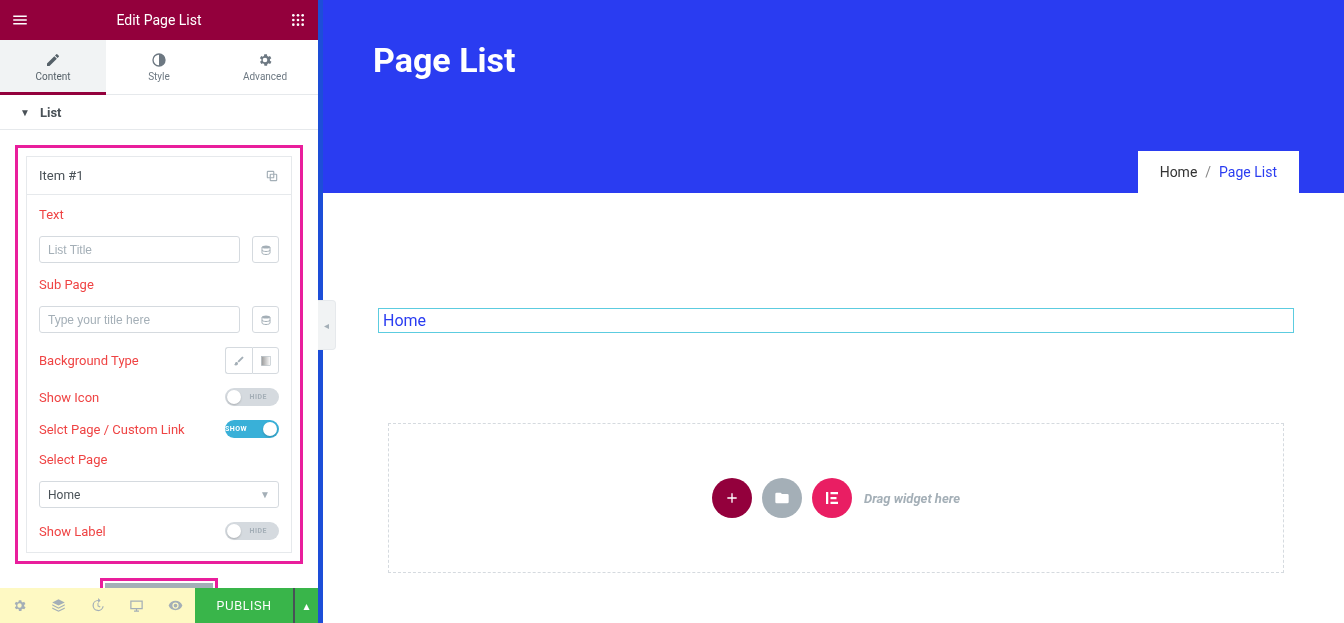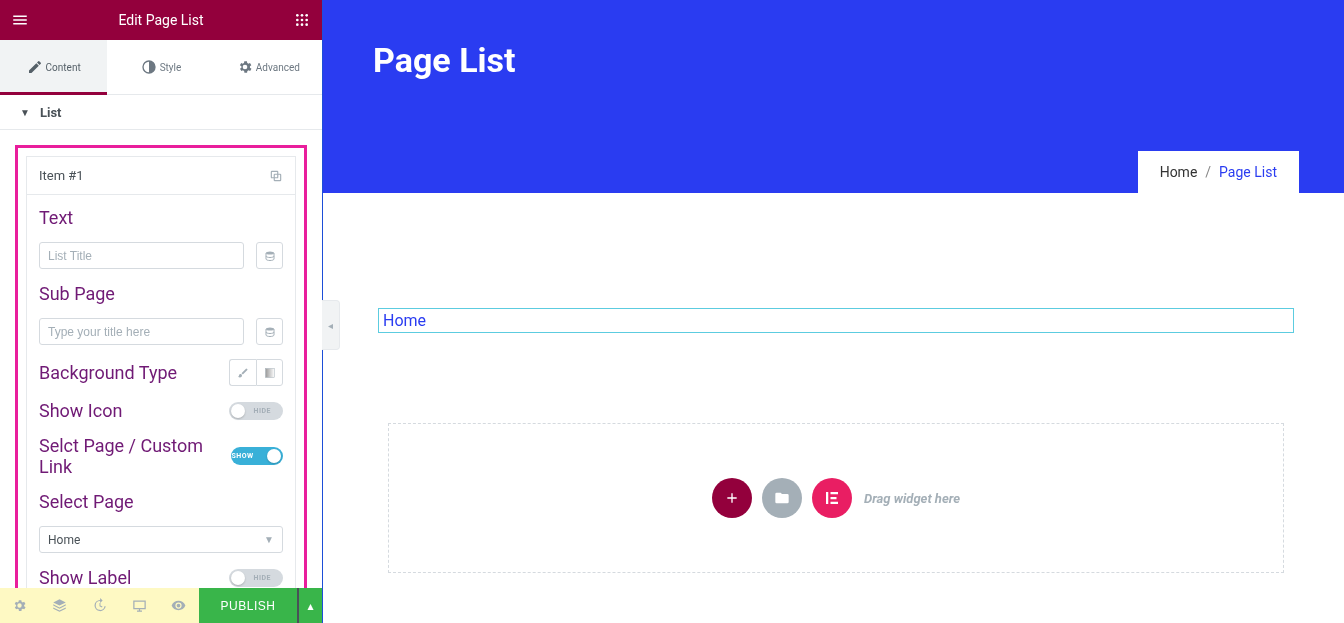--- a/index.html
+++ b/index.html
@@ -1,39 +1,39 @@
 <!DOCTYPE html>
 <html><head>
 <meta charset="utf-8">
 <style>
 * { box-sizing: border-box; margin: 0; padding: 0; }
 html, body { width: 1344px; height: 623px; font-family: Roboto, Arial, sans-serif; overflow: hidden; background: #fff; }
 body { display: flex; }
 
 
-#panel { width: 323px; height: 100%; display: flex; flex-direction: column; border-right: 1px solid #1d4ed8; background: #fff; position: relative; }
+#panel { width: 323px; height: 100%; display: flex; flex-direction: column; border-right: 5px solid #1d4ed8; background: #fff; position: relative; }
 #panel-header { height: 40px; background: #93003c; color: #fff; display: flex; align-items: center; justify-content: space-between; padding: 0 10px; font-size: 14px; font-weight: 400; }
 #panel-header .hicon { width: 20px; height: 20px; display: flex; align-items: center; justify-content: center; cursor: pointer; }
 #panel-tabs { height: 55px; display: flex; border-bottom: 1px solid #e6e9ec; }
-.ptab { flex: 1; display: flex; flex-direction: row; align-items: center; justify-content: center; gap: 3px; color: #6d7882; font-size: 10px; cursor: pointer; position: relative; }
+.ptab { flex: 1; display: flex; flex-direction: column; align-items: center; justify-content: center; gap: 3px; color: #6d7882; font-size: 10px; cursor: pointer; position: relative; }
 .ptab.active { background: #f1f3f4; color: #556068; }
 .ptab.active::after { content: ""; position: absolute; left: 0; right: 0; bottom: -1px; height: 3px; background: #93003c; }
 .ptab svg { width: 16px; height: 16px; }
 
 #section-header { height: 35px; padding: 0 20px; display: flex; align-items: center; gap: 10px; font-size: 13px; font-weight: 700; color: #495157; border-bottom: 1px solid #e6e9ec; cursor: pointer; }
 #section-header .caret { font-size: 10px; }
 
 #section-body { flex: 1; overflow: auto; padding: 15px; position: relative; }
 .pink-outer { border: 3px solid #e91e9c; padding: 8px; }
 .item-acc { border: 1px solid #e6e9ec; }
 .item-acc-head { height: 38px; display: flex; align-items: center; justify-content: space-between; padding: 0 12px; font-size: 13px; color: #495157; border-bottom: 1px solid #e6e9ec; text-align: center; }
 .item-acc-head .dup { color: #a4afb7; cursor: pointer; }
 .item-acc-body { padding: 12px; display: flex; flex-direction: column; gap: 14px; }
 
-.ctrl-label { font-size: 18px; color: #701a75; }
+.ctrl-label { font-size: 13px; color: #ef4444; }
 .ctrl-row { display: flex; align-items: center; justify-content: space-between; }
 .input-row { display: flex; gap: 12px; align-items: center; }
 .txtinput { flex: 1; height: 27px; border: 1px solid #d5dadf; border-radius: 3px; padding: 0 8px; font-size: 12px; color: #495157; background: #fff; }
 .txtinput::placeholder { color: #a4afb7; }
 .dynbtn { width: 27px; height: 27px; border: 1px solid #d5dadf; border-radius: 3px; background: #fff; color: #a4afb7; display: flex; align-items: center; justify-content: center; cursor: pointer; }
 
 .bgtype { display: flex; }
 .bgtype button { width: 27px; height: 27px; border: 1px solid #d5dadf; background: #fff; color: #a4afb7; display: flex; align-items: center; justify-content: center; cursor: pointer; }
 .bgtype button:first-child { border-radius: 3px 0 0 3px; border-right: 0; }
 .bgtype button:last-child { border-radius: 0 3px 3px 0; }

